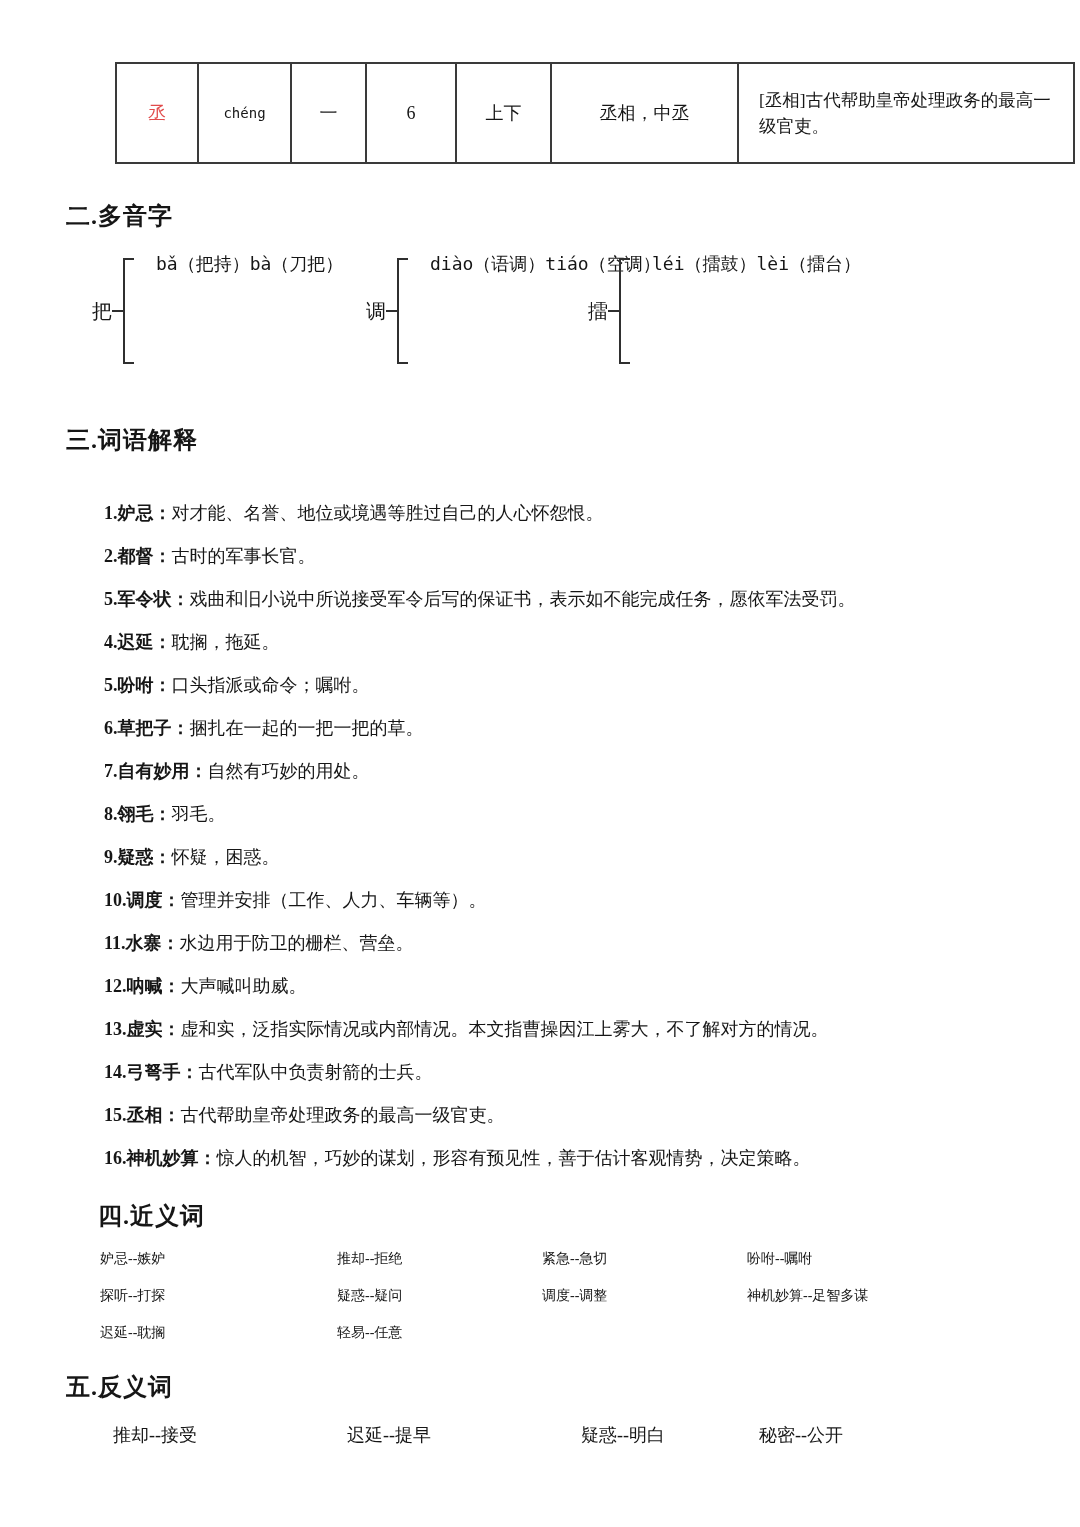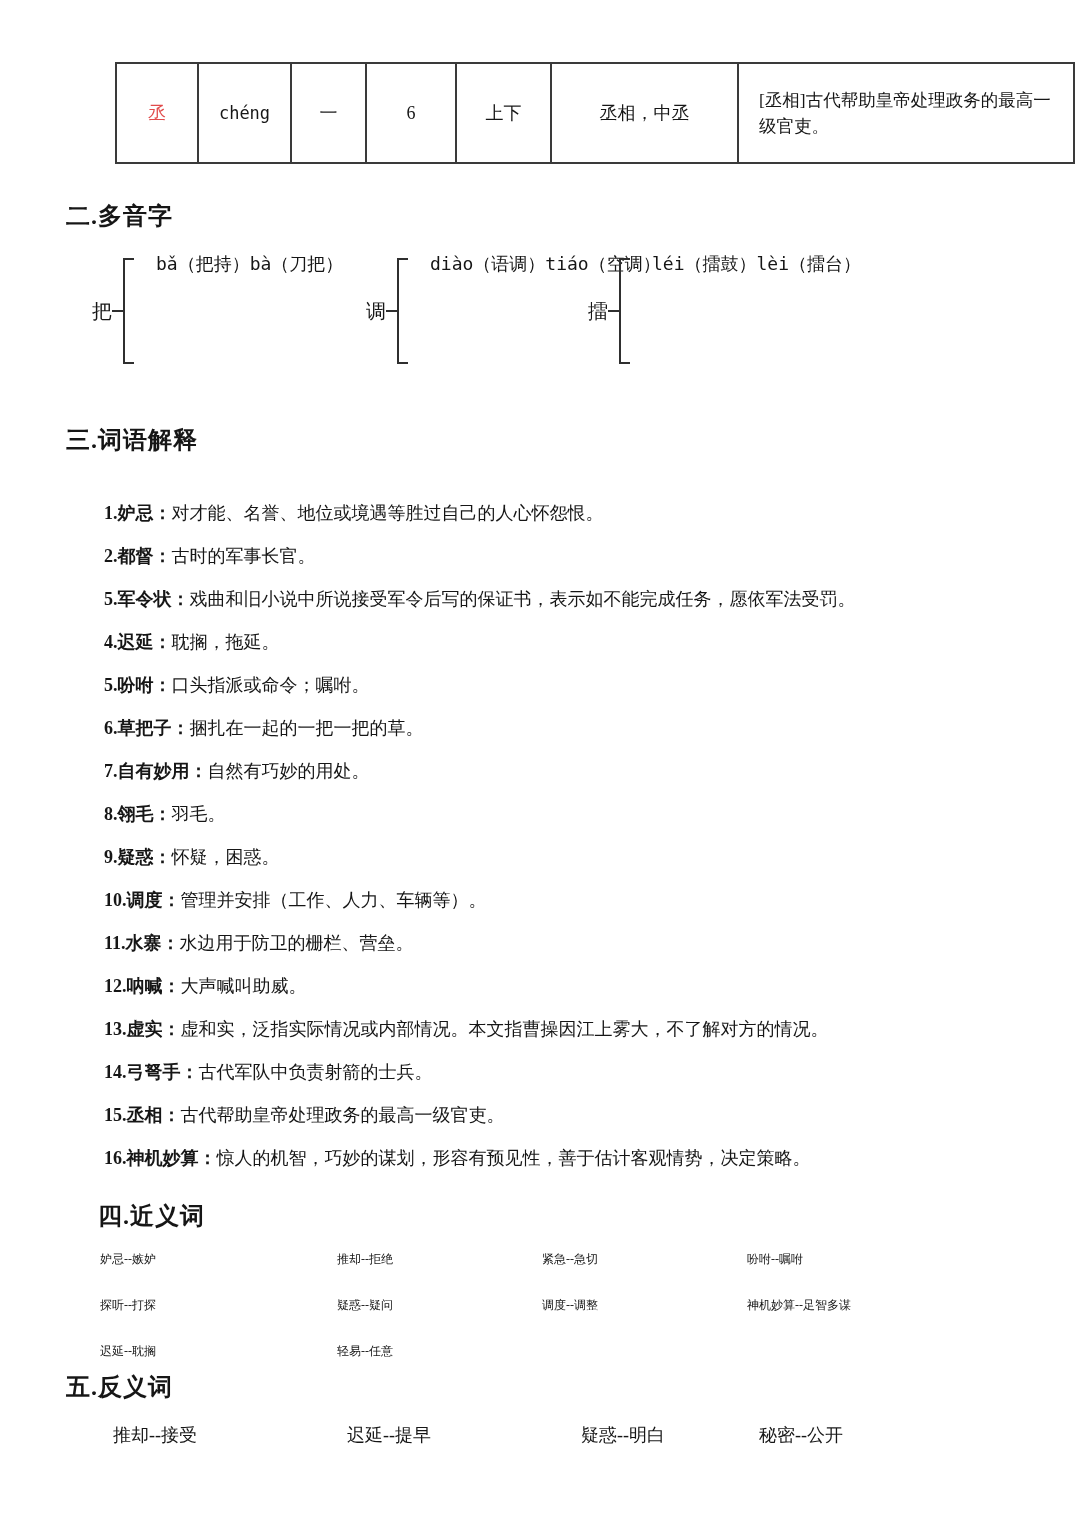--- a/index.html
+++ b/index.html
@@ -22,21 +22,21 @@
   }
   .glyph-table td{
     border:2px solid #3a3a3a;
     height:86px;
     text-align:center;
     vertical-align:middle;
     font-size:18px;
     padding:0;
   }
   .glyph-table td.c1{width:80px;}
-  .glyph-table td.c2{width:91px;font-family:"DejaVu Sans Mono", monospace;font-size:17px;border-radius:14px;}
+  .glyph-table td.c2{width:91px;font-family:"DejaVu Sans Mono", monospace;font-size:14px;border-radius:14px;}
   .glyph-table td.c3{width:73px;}
   .glyph-table td.c4{width:88px;}
   .glyph-table td.c5{width:93px;margin-top:36px;}
   .glyph-table td.c6{width:185px;}
   .glyph-table td.c7{
     width:294px;
     text-align:left;
     padding:6px 20px;
     font-size:17.5px;
     line-height:1.5;
@@ -98,22 +98,22 @@
   }
   .def-label{font-weight:bold;}
 
   
   .syn-grid{
     position:absolute;
     left:100px; top:1248px;
     width:900px;
     display:grid;
     grid-template-columns:237px 205px 205px auto;
-    row-gap:24px;
-    font-size:12px;
+    row-gap:15px;
+    font-size:14px;
     line-height:22px;
   }
   .ant-grid{
     position:absolute;
     left:113px; top:1424px;
     width:900px;
     display:grid;
     grid-template-columns:226px 226px 170px auto;
     font-size:18px;
     line-height:22px;

